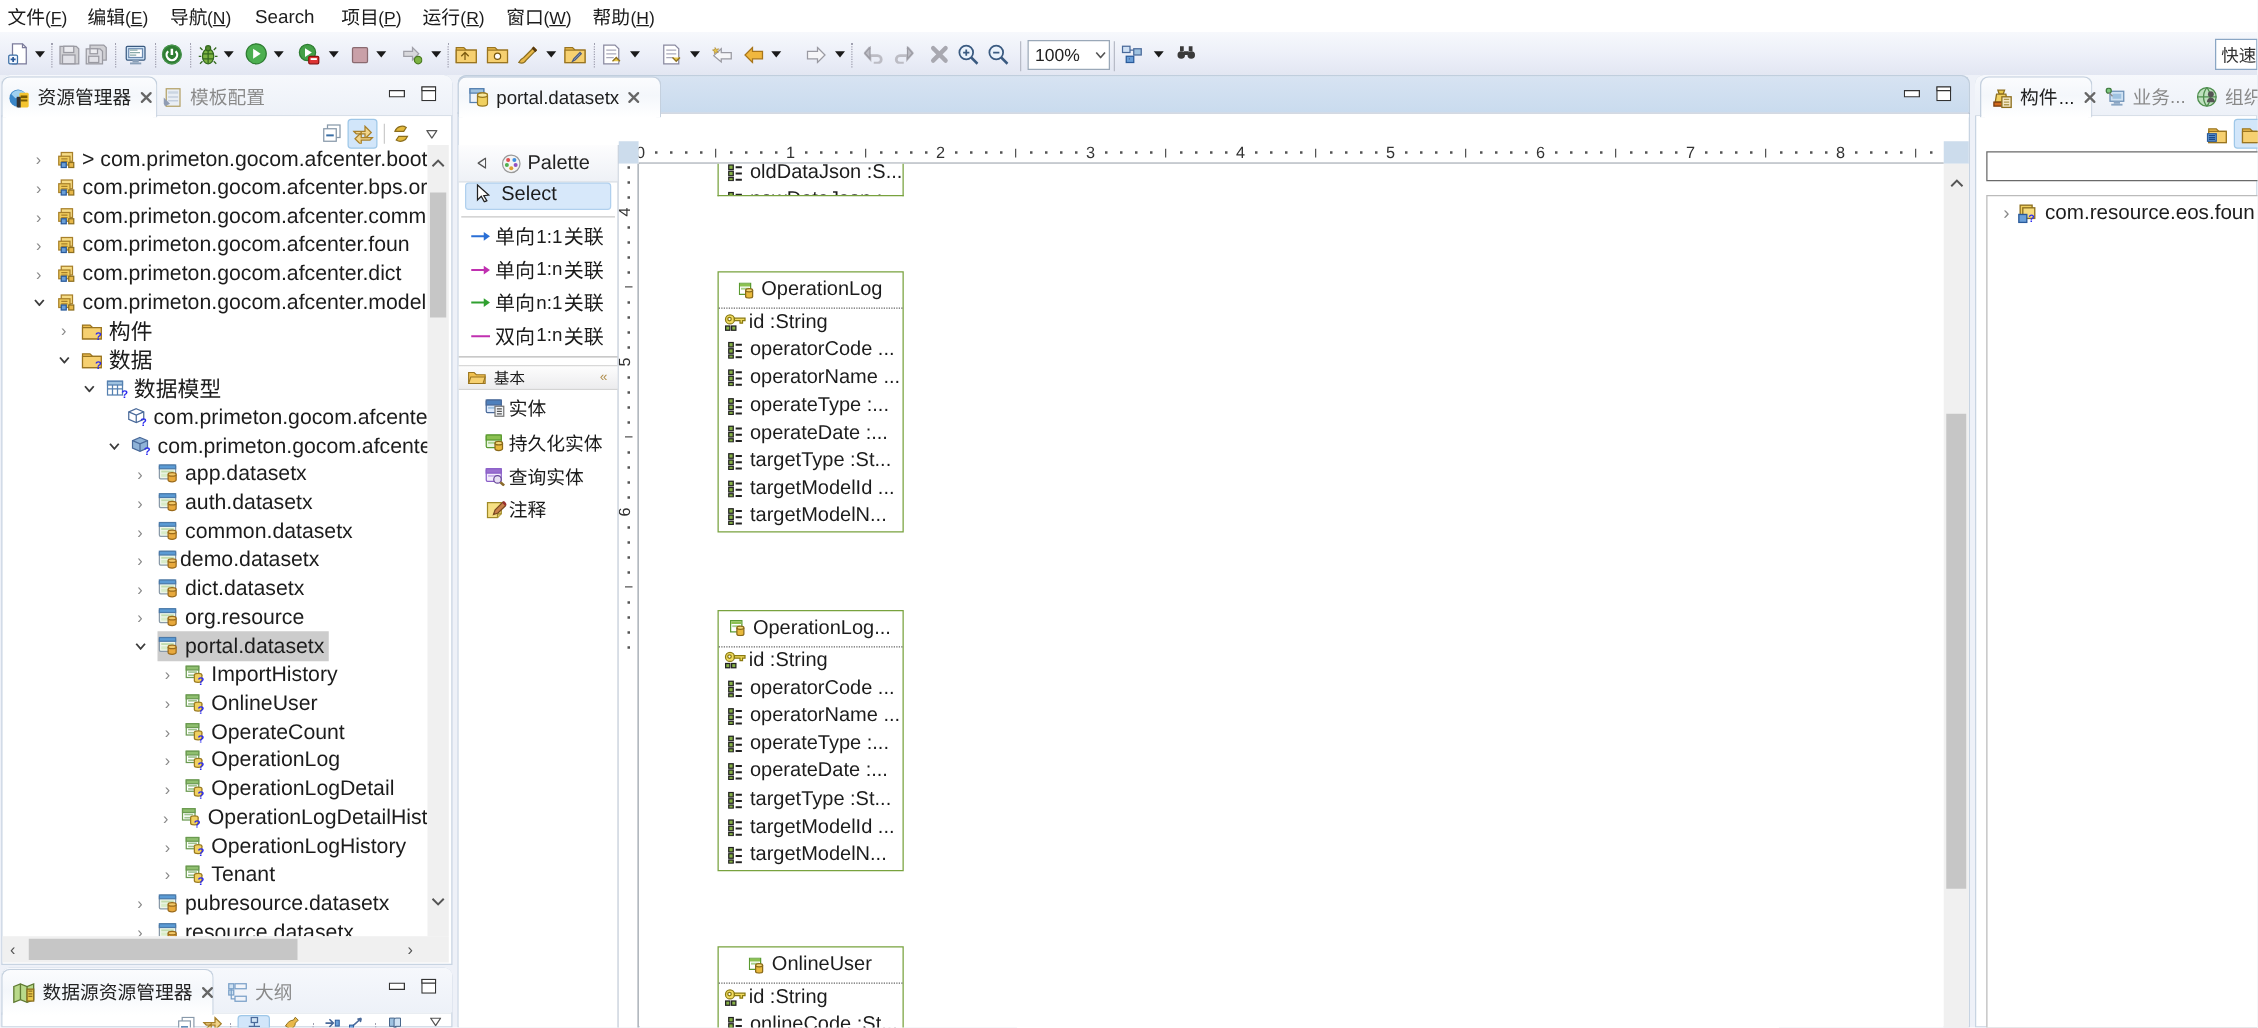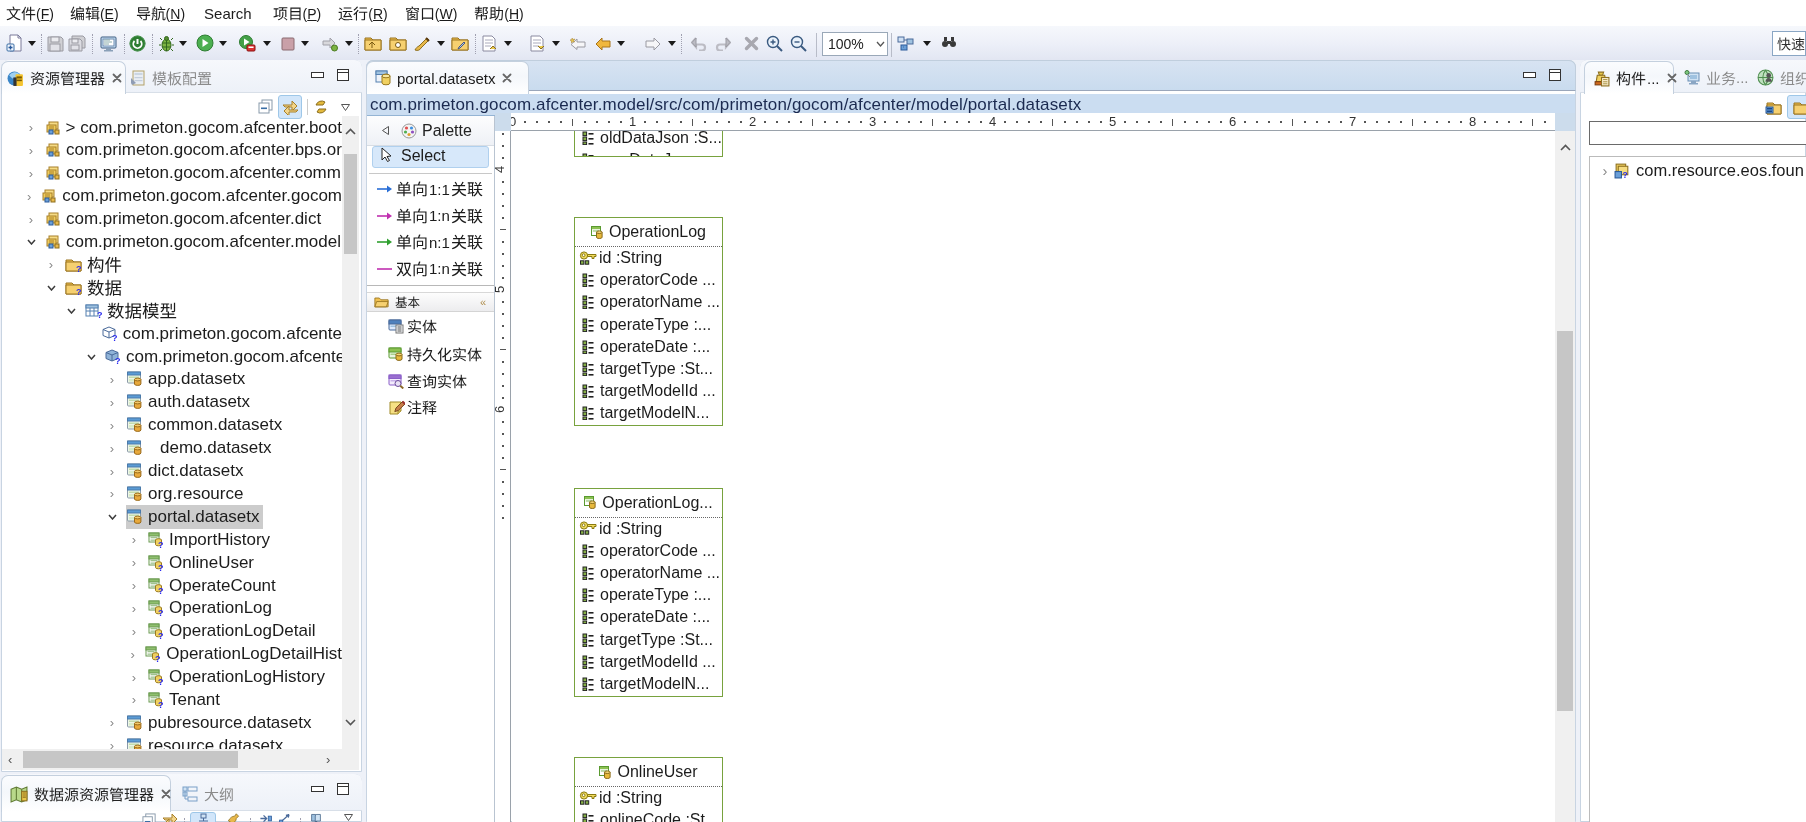--- a/index.html
+++ b/index.html
@@ -406,21 +406,21 @@
         <span class="chev" style="margin-left:24px">›</span>
         <span style="margin-left:9px;display:inline-flex">
           <svg width="17" height="16" viewBox="0 0 17 16">
             <rect x="4" y="2" width="9" height="7" fill="#f6dc86" stroke="#a8802a"></rect>
             <rect x="2" y="5" width="9" height="7" fill="#f0cc5c" stroke="#a8802a"></rect>
             <path d="M4 7h5M4 9h5" stroke="#a8802a"></path>
             <rect x="4" y="10" width="4" height="4" fill="#6a9fd8" stroke="#2a5a9a"></rect>
             <rect x="10" y="10" width="4" height="4" fill="#e8b84a" stroke="#8d6f1f"></rect>
           </svg>
         </span>
-        <span style="margin-left:4px">com.primeton.gocom.afcenter.gocom</span>
+        <span style="margin-left:4px">com.primeton.gocom.afcenter.foun</span>
       </div>
       <div class="tree-row" style="left:0;top:91.6px;width:340px">
         <span class="chev" style="margin-left:24px">›</span>
         <span style="margin-left:9px;display:inline-flex">
           <svg width="17" height="16" viewBox="0 0 17 16">
             <rect x="4" y="2" width="9" height="7" fill="#f6dc86" stroke="#a8802a"></rect>
             <rect x="2" y="5" width="9" height="7" fill="#f0cc5c" stroke="#a8802a"></rect>
             <path d="M4 7h5M4 9h5" stroke="#a8802a"></path>
             <rect x="4" y="10" width="4" height="4" fill="#6a9fd8" stroke="#2a5a9a"></rect>
             <rect x="10" y="10" width="4" height="4" fill="#e8b84a" stroke="#8d6f1f"></rect>
@@ -577,21 +577,21 @@
         <span style="margin-left:9px;display:inline-flex">
           <svg width="18" height="16" viewBox="0 0 18 16">
             <rect x="1.5" y="1" width="13" height="11" rx="1" fill="#eef6e8" stroke="#8a9aa8"></rect>
             <rect x="1.5" y="1" width="13" height="3" fill="#5b9bd5" stroke="#4a7aaa"></rect>
             <rect x="3" y="5.5" width="10" height="1.5" fill="#c2dcae"></rect>
             <rect x="3" y="8" width="10" height="2.5" fill="#d8ecc8"></rect>
             <path d="M8.5 8.5v4.5a3.2 1.4 0 0 0 6.4 0V8.5" fill="#e8a93c" stroke="#9a6a1a"></path>
             <ellipse cx="11.7" cy="8.5" rx="3.2" ry="1.4" fill="#f2c96a" stroke="#9a6a1a"></ellipse>
           </svg>
         </span>
-        <span style="margin-left:16px">demo.datasetx</span>
+        <span style="margin-left:0">demo.datasetx</span>
       </div>
       <div class="tree-row" style="left:0;top:343.6px;width:340px">
         <span class="chev" style="margin-left:105px">›</span>
         <span style="margin-left:9px;display:inline-flex">
           <svg width="18" height="16" viewBox="0 0 18 16">
             <rect x="1.5" y="1" width="13" height="11" rx="1" fill="#eef6e8" stroke="#8a9aa8"></rect>
             <rect x="1.5" y="1" width="13" height="3" fill="#5b9bd5" stroke="#4a7aaa"></rect>
             <rect x="3" y="5.5" width="10" height="1.5" fill="#c2dcae"></rect>
             <rect x="3" y="8" width="10" height="2.5" fill="#d8ecc8"></rect>
             <path d="M8.5 8.5v4.5a3.2 1.4 0 0 0 6.4 0V8.5" fill="#e8a93c" stroke="#9a6a1a"></path>
@@ -920,23 +920,20 @@
   <div class="minmax" style="right:14px;top:8px">
       <svg width="13" height="6" viewBox="0 0 13 6">
         <rect x="0.5" y="0.5" width="12" height="5" fill="#fff" stroke="#333"></rect>
       </svg>
       <svg width="12" height="12" viewBox="0 0 12 12">
         <rect x="0.5" y="0.5" width="11" height="11" fill="#fff" stroke="#333"></rect>
         <rect x="0.5" y="0.5" width="11" height="3" fill="#fff" stroke="#333"></rect>
       </svg>
     </div>
 
-  <div class="ab" style="left:0;top:33px;width:1208px;height:22px;background:#cbddf1;border-bottom:1px solid #94b4d4;display:flex;align-items:center">
-    <span style="font-size:17px;letter-spacing:0.14px;color:#1b2a50;margin-left:3px;white-space:nowrap">com.primeton.gocom.afcenter.model/src/com/primeton/gocom/afcenter/model/portal.datasetx</span>
-  </div>
 
   <div id="palette" class="ab" style="left:0;top:55px;width:128px;height:707px;background:#fff;border-right:1px solid #b9c4d1">
       <div class="ab" style="left:0;top:0;width:127px;height:30px;background:linear-gradient(#fdfdfe,#eef1f6);border-bottom:1px solid #d8dde4;display:flex;align-items:center">
         <svg width="7" height="9" viewBox="0 0 7 9" style="margin-left:15px">
           <path d="M6.5 0.5v8L0.5 4.5z" fill="none" stroke="#555"></path>
         </svg>
         <svg width="16" height="16" viewBox="0 0 16 16" style="margin-left:12px">
           <circle cx="8" cy="8" r="7" fill="#f4f4f4" stroke="#999"></circle>
           <circle cx="5.5" cy="5" r="1.6" fill="#e05050"></circle>
           <circle cx="10.5" cy="5" r="1.6" fill="#4090e0"></circle>

